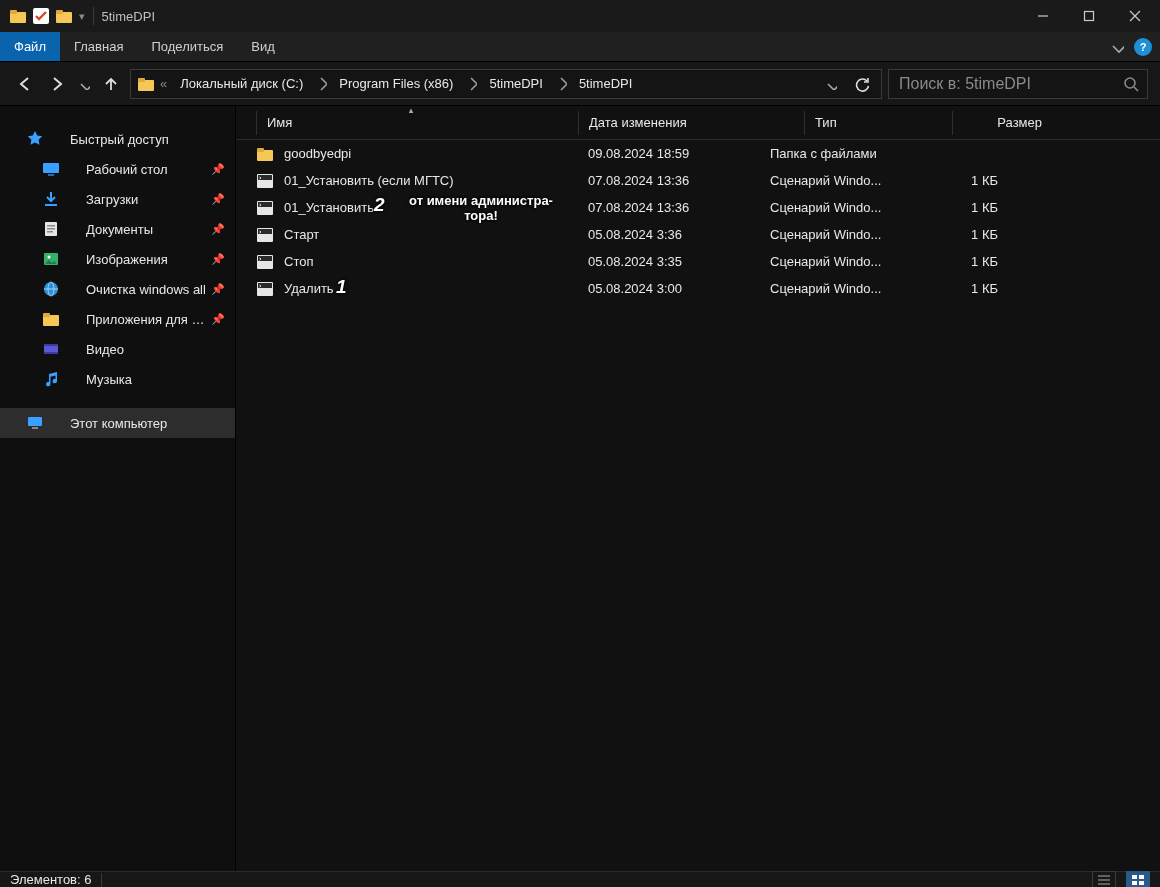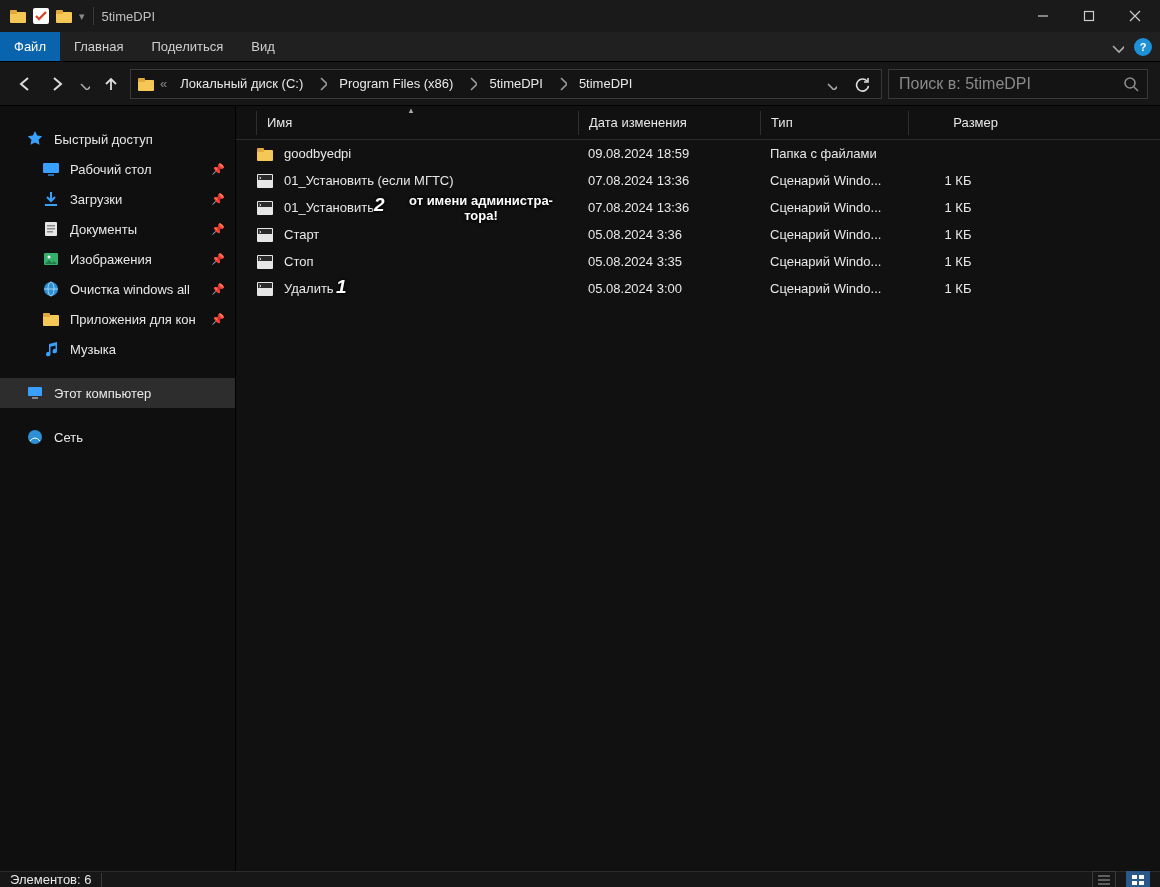--- a/index.html
+++ b/index.html
@@ -43,46 +43,46 @@
   .address .chev{color:#9a9a9a;padding:0 2px;}
   .address .spacer{flex:1;}
   .address .drop{color:#aaa;padding:0 6px;}
   .address .refresh{color:#ddd;padding:0 6px;}
   .search{width:260px;height:30px;border:1px solid #3a3a3a;background:#141414;display:flex;align-items:center;padding:0 8px;color:#8a8a8a;}
   .search input{flex:1;background:transparent;border:none;outline:none;color:#ddd;font-size:16px;}
   .search input::placeholder{color:#8a8a8a;}
   
   .body{flex:1;display:flex;min-height:0;}
   .sidebar{width:236px;background:var(--bg-dark);border-right:1px solid #000;padding-top:18px;overflow:hidden;}
-  .nav-item{height:30px;display:flex;align-items:center;padding-left:28px;gap:10px;position:relative;cursor:pointer;}
+  .nav-item{height:30px;display:flex;align-items:center;padding-left:28px;gap:26px;position:relative;cursor:pointer;}
   .nav-item.header{padding-left:26px;}
   .nav-item .ico{width:18px;height:18px;display:flex;align-items:center;justify-content:center;flex:0 0 18px;}
   .nav-item .lbl{white-space:nowrap;overflow:hidden;text-overflow:ellipsis;flex:1;padding-right:26px;}
   .nav-item .pin{position:absolute;right:10px;color:var(--pin);font-size:11px;}
   .nav-item.selected{background:var(--selected);}
   .nav-item.child{padding-left:42px;}
   .nav-gap{height:14px;}
   
   .main{flex:1;display:flex;flex-direction:column;background:#111;}
   .cols{height:34px;display:flex;align-items:center;border-bottom:1px solid #2a2a2a;padding-left:20px;}
   .cols .col{color:#cfcfcf;border-left:1px solid #303030;padding:0 10px;height:24px;display:flex;align-items:center;}
   .cols .col:first-child{border-left:none;padding-left:0;}
   .col-name{width:322px;display:flex;align-items:center;gap:8px;}
   .col-date{width:182px;}
-  .col-type{width:148px;}
+  .col-type{width:148px;margin-left:44px;}
   .col-size{width:100px;justify-content:flex-end;}
   .sort-arrow{margin:0 auto;color:#aaa;font-size:9px;position:absolute;left:50%;top:-1px;transform:translateX(-50%);} 
   .cols{position:relative;}
   .rows{flex:1;overflow:auto;position:relative;}
   .row{height:27px;display:flex;align-items:center;padding-left:20px;cursor:pointer;}
   .row .cell{overflow:hidden;text-overflow:ellipsis;white-space:nowrap;}
   .row .c-name{width:322px;display:flex;align-items:center;gap:10px;padding-right:8px;}
   .row .c-date{width:182px;padding:0 10px;}
   .row .c-type{width:148px;padding:0 10px;}
-  .row .c-size{width:100px;padding:0 10px;text-align:center;}
+  .row .c-size{width:100px;padding:0 10px;text-align:right;}
   .fico{width:18px;height:18px;display:flex;align-items:center;justify-content:center;flex:0 0 18px;}
   
   .status{height:16px;background:var(--bg);border-top:1px solid #2a2a2a;display:flex;align-items:center;padding:0 10px;gap:10px;color:#cfcfcf;}
   .status .sep{width:1px;height:14px;background:#3a3a3a;}
   .status .spacer{flex:1;}
   .status .viewbtn{width:24px;height:18px;border:1px solid #3a3a3a;display:flex;align-items:center;justify-content:center;}
   .status .viewbtn.active{background:#2b5a8a;border-color:#2b5a8a;}
   
   .anno{position:absolute;font-weight:800;font-size:19px;color:#fff;text-shadow:0 0 3px #000,0 0 3px #000;pointer-events:none;font-style:italic;}
   .anno-txt{position:absolute;font-weight:700;font-size:13px;color:#fff;text-shadow:0 0 3px #000,0 0 3px #000;pointer-events:none;line-height:1.15;text-align:center;}
@@ -366,44 +366,44 @@
               <svg width="18" height="18">
                 <use href="#i-folder"></use>
               </svg>
             </span>
     <span class="lbl">Приложения для кон</span>
     <span class="pin">📌</span>
           </div>
           <div class="nav-item child">
             <span class="ico">
               <svg width="18" height="18">
+                <use href="#i-video"></use>
+              </svg>
+            </span>
+    <span class="lbl">Видео</span>
+    </div>
+          <div class="nav-item child">
+            <span class="ico">
+              <svg width="18" height="18">
                 <use href="#i-music"></use>
               </svg>
             </span>
     <span class="lbl">Музыка</span>
     </div>
         </div>
       <div class="nav-gap"></div>
       <div class="nav-item header selected">
         <span class="ico">
             <svg width="18" height="18">
               <use href="#i-pc"></use>
             </svg>
           </span>
         <span class="lbl">Этот компьютер</span>
       </div>
       <div class="nav-gap"></div>
-      <div class="nav-item header">
-        <span class="ico">
-            <svg width="18" height="18">
-              <use href="#i-net"></use>
-            </svg>
-          </span>
-        <span class="lbl">Сеть</span>
-      </div>
     </div>
 
     <div class="main">
       <div class="cols">
         <span class="sort-arrow" style="left:175px;">▴</span>
         <div class="col col-name">
             <span>Имя</span>
           </div>
         <div class="col col-date">
             <span>Дата изменения</span>

